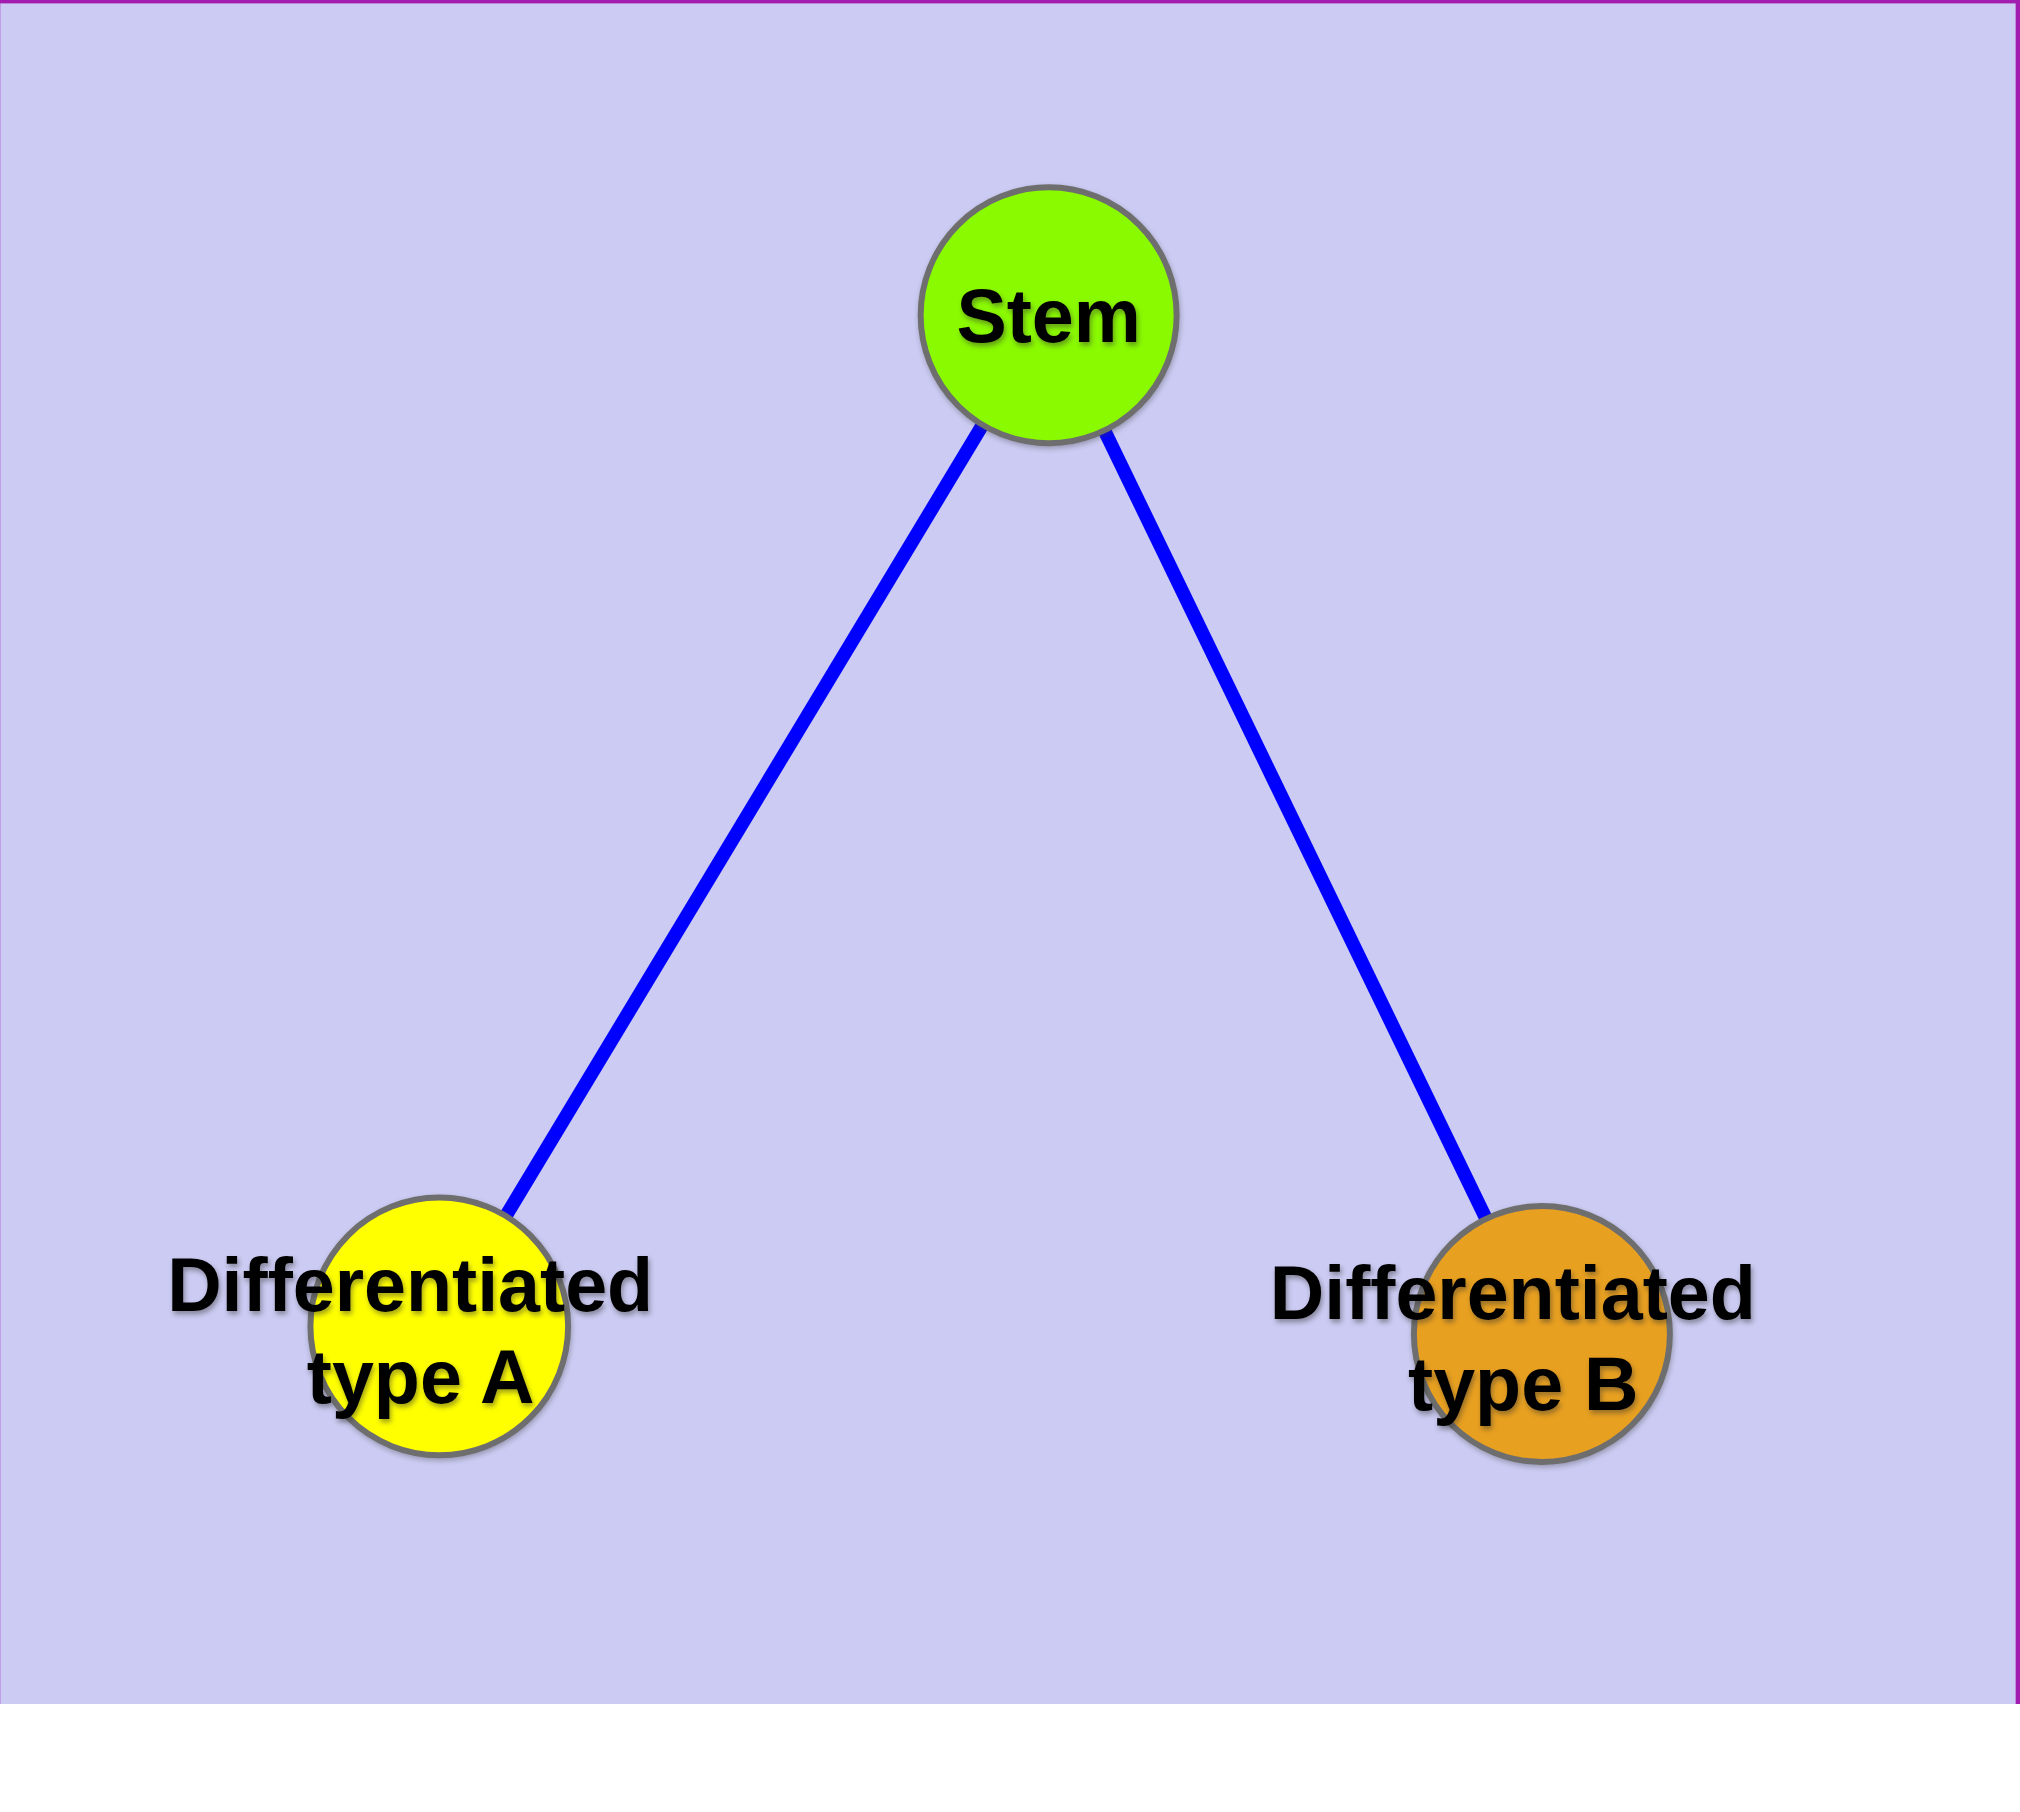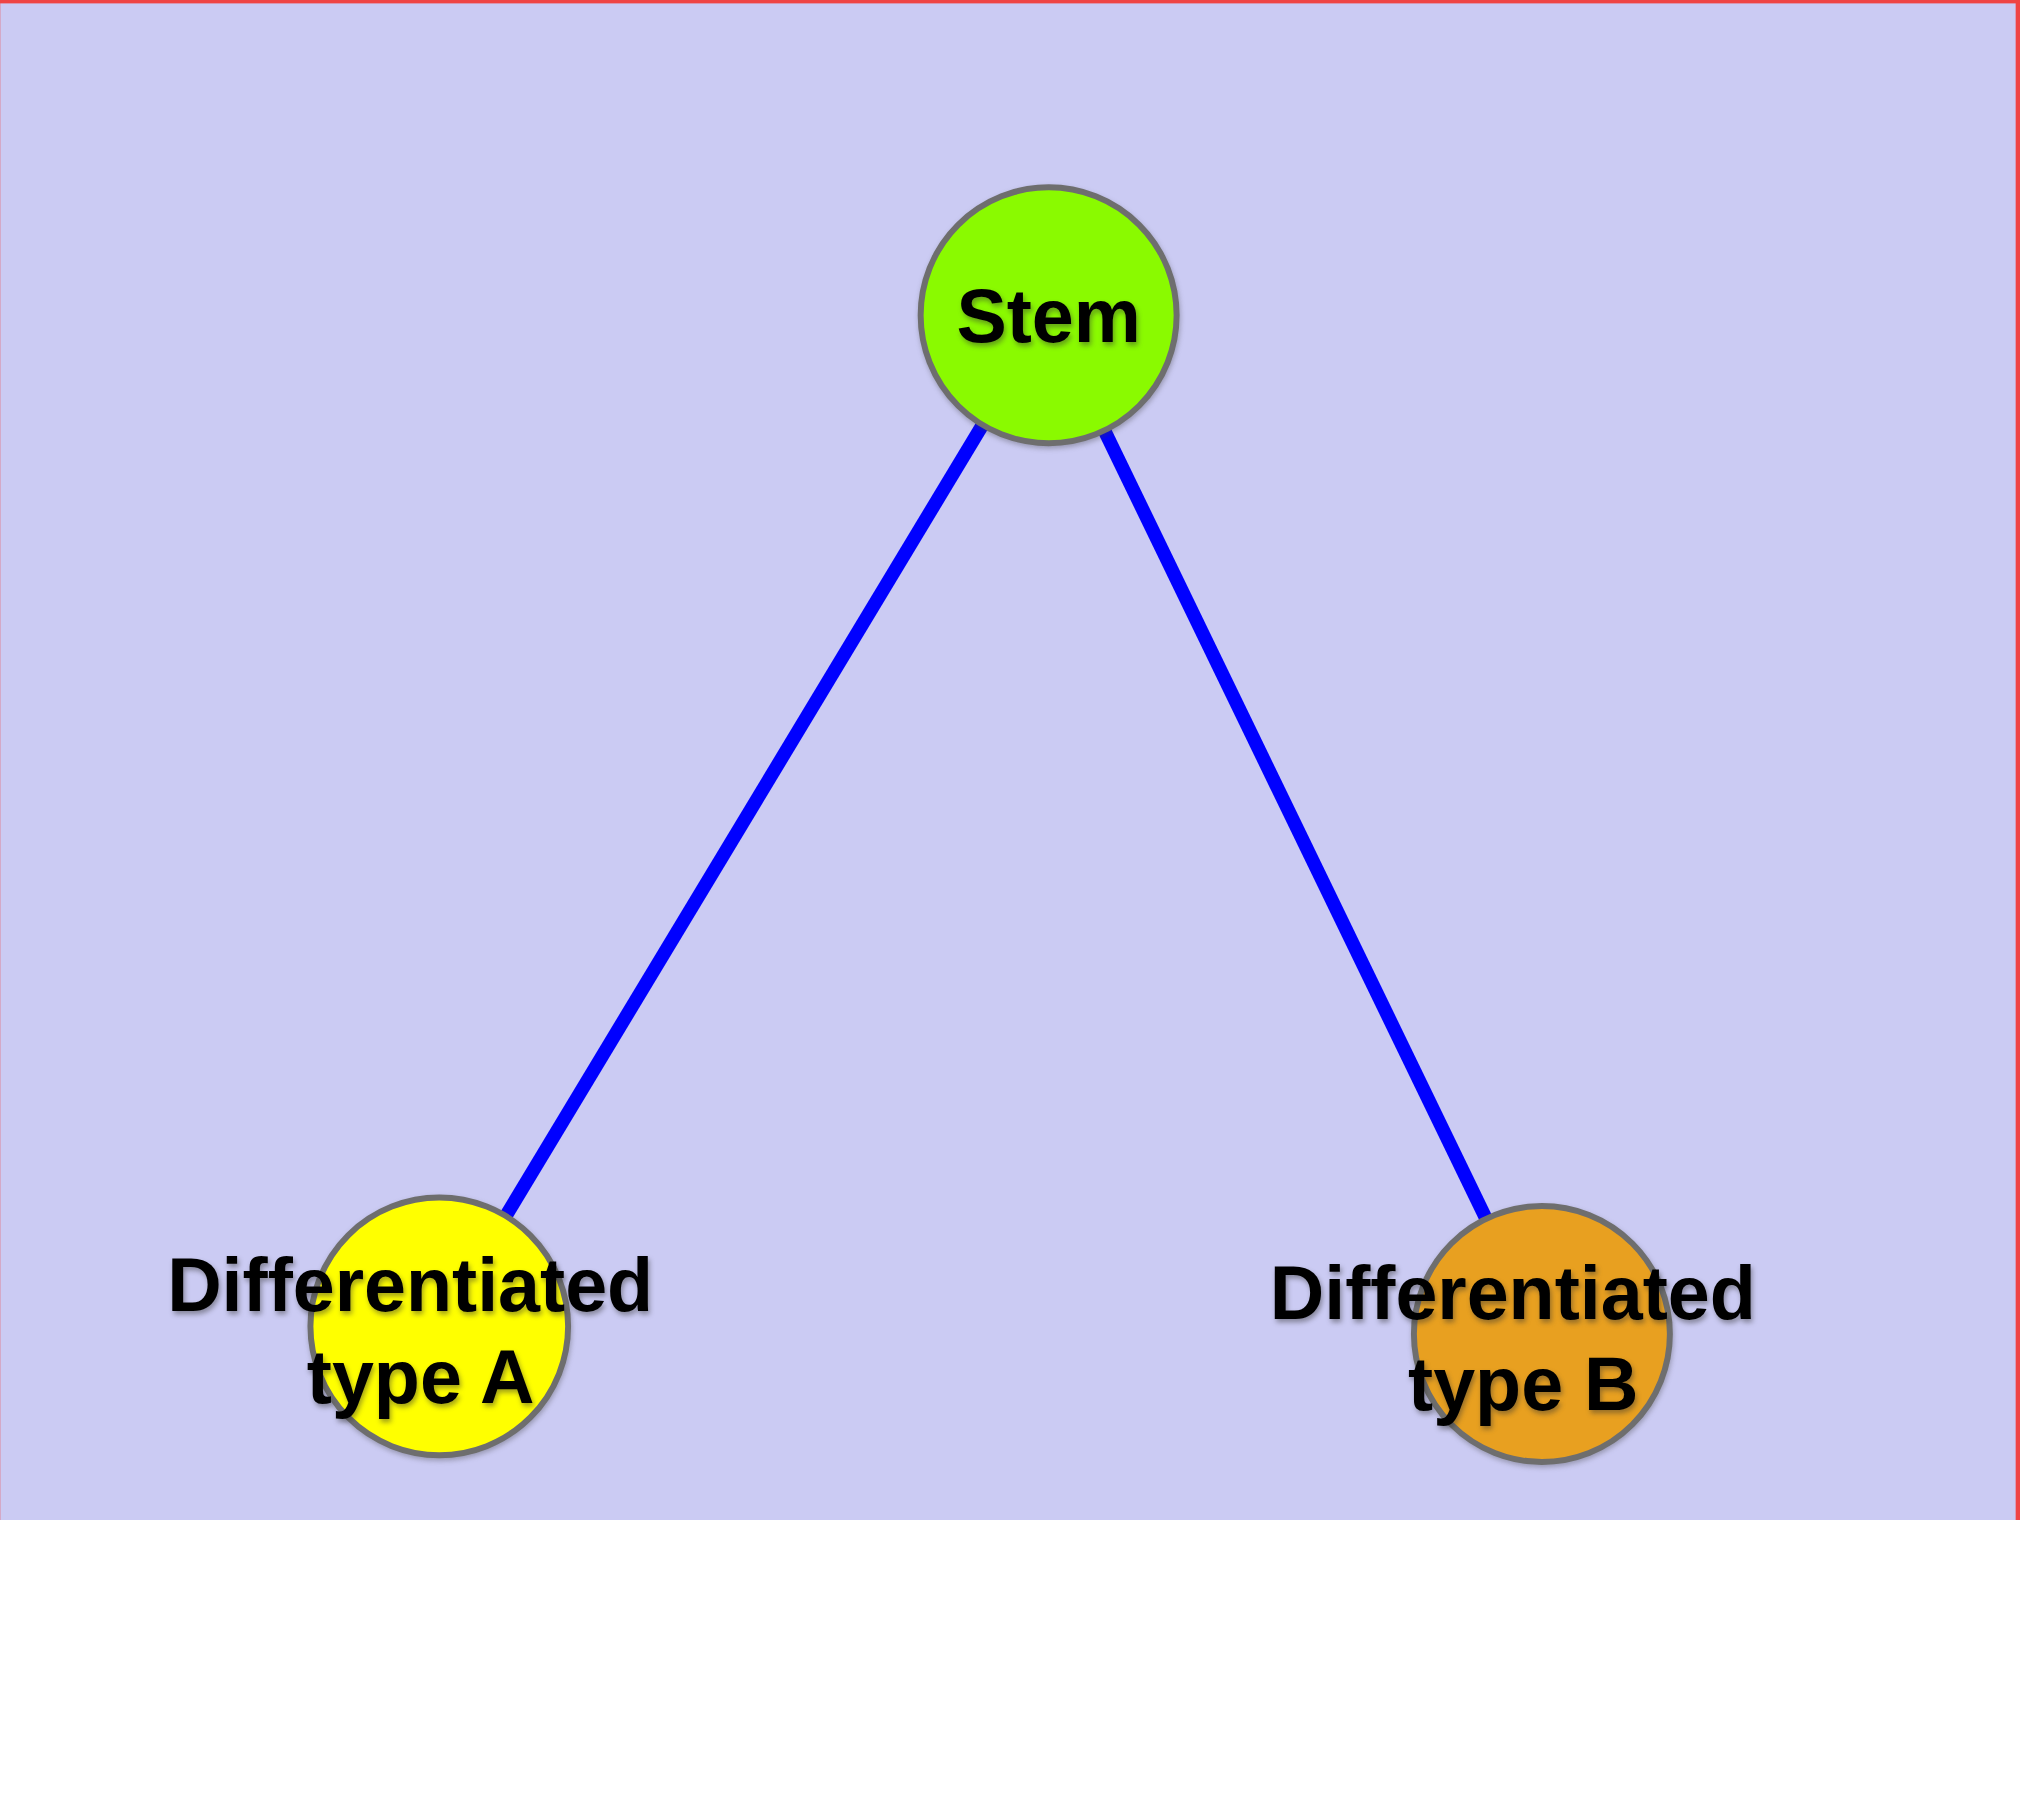--- a/index.html
+++ b/index.html
@@ -4,23 +4,23 @@
 <style>
   html, body {
     margin: 0;
     padding: 0;
     background: #FFFFFF;
     font-family: "Liberation Sans", "DejaVu Sans", sans-serif;
   }
   #stage {
     position: relative;
     width: 2021px;
-    height: 1520px;
+    height: 1704px;
     overflow: hidden;
-    background: #ef4444;
+    background: #a21caf;
   }
   #stage svg {
     position: absolute;
     left: 0;
     top: 0;
     display: block;
   }
   .node-circle {
     stroke-width: 7px;
     filter: drop-shadow(1px 3px 3px rgba(60,60,60,0.35));

